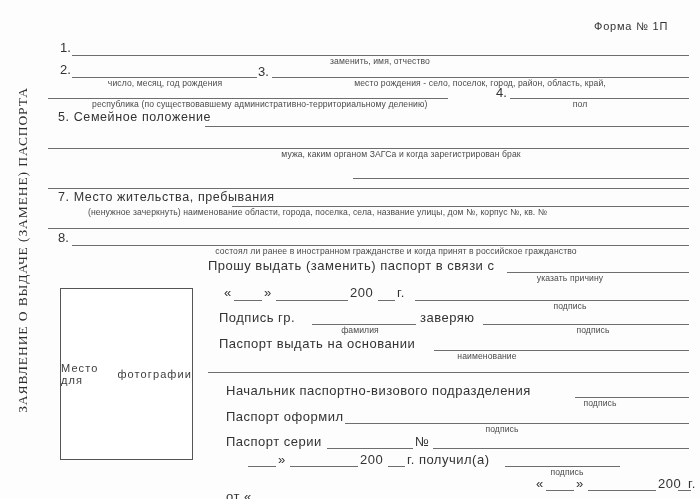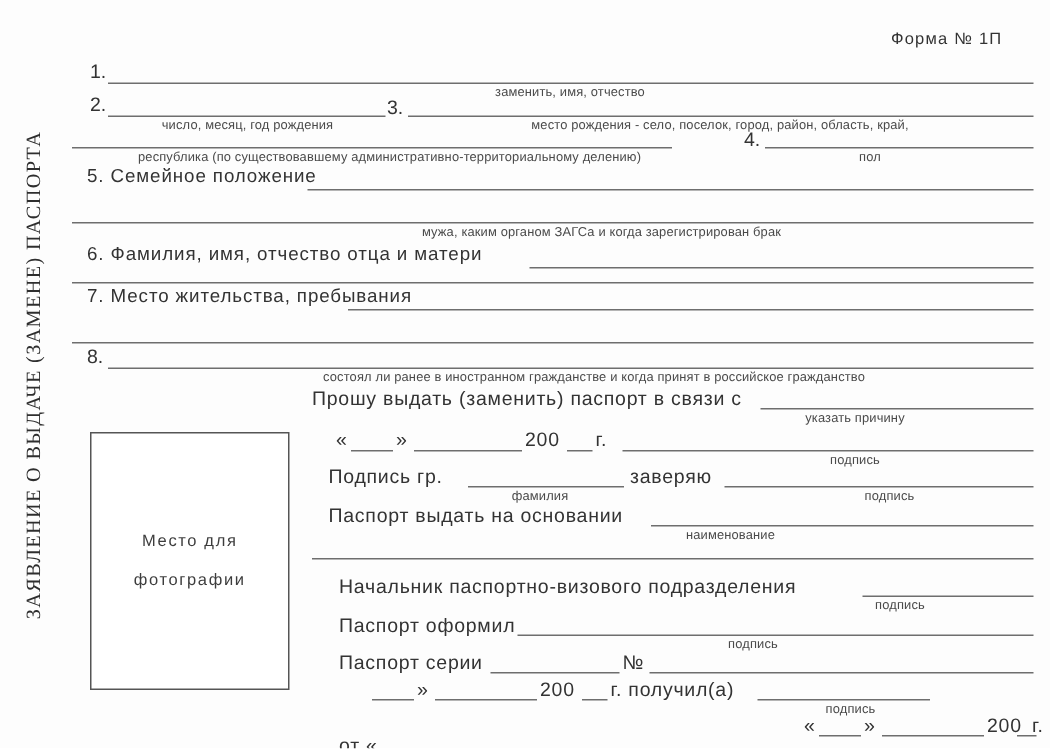--- a/index.html
+++ b/index.html
@@ -84,21 +84,21 @@
   
   #photo-box {
     position: absolute;
     left: 60px;
     top: 288px;
     width: 131px;
     height: 170px;
     border: 1.6px solid #555;
     background: #fff;
     display: flex;
-    flex-direction: column;
+    flex-direction: row;
     align-items: center;
     justify-content: center;
   }
   #photo-box .pb-line {
     font-size: 11px;
     letter-spacing: 1.1px;
     color: #3d3d3d;
     margin: 7px 0;
   }
 </style>
@@ -131,26 +131,26 @@
   <div class="lbl-num" style="left:496px; top:85px;">4.</div>
   <div class="rule" style="left:510px; top:98px; width:179px;"></div>
   <div class="lbl-cap center" style="left:580px; top:99px;">пол</div>
 
   <div class="lbl-main" style="left:58px; top:110px;">5. Семейное положение</div>
   <div class="rule" style="left:205px; top:126px; width:484px;"></div>
 
   <div class="rule" style="left:48px; top:148px; width:641px;"></div>
   <div class="lbl-cap center" style="left:380px; top:149px;padding-left:42px;">мужа, каким органом ЗАГСа и когда зарегистрирован брак</div>
 
-  <div class="lbl-main" style="left:58px; top:162px;">6. Фамилия, имя, отчество отца и матери</div>
   <div class="rule" style="left:353px; top:178px; width:336px;"></div>
   <div class="rule" style="left:48px; top:188px; width:641px;"></div>
 
   <div class="lbl-main" style="left:58px; top:190px;">7. Место жительства, пребывания</div>
   <div class="rule" style="left:232px; top:206px; width:457px;"></div>
+  <div class="lbl-cap" style="left:88px; top:207px;">(ненужное зачеркнуть) наименование области, города, поселка, села, название улицы, дом №, корпус №, кв. №</div>
 
   <div class="rule" style="left:48px; top:228px; width:641px;"></div>
   <div class="lbl-num" style="left:58px; top:230px;">8.</div>
   <div class="rule" style="left:72px; top:245px; width:617px;"></div>
   <div class="lbl-cap center" style="left:396px; top:246px;">состоял ли ранее в иностранном гражданстве и когда принят в российское гражданство</div>
 
   <div id="photo-box">
     <div class="pb-line">Место  для</div>
     <div class="pb-line">фотографии</div>
   </div>

